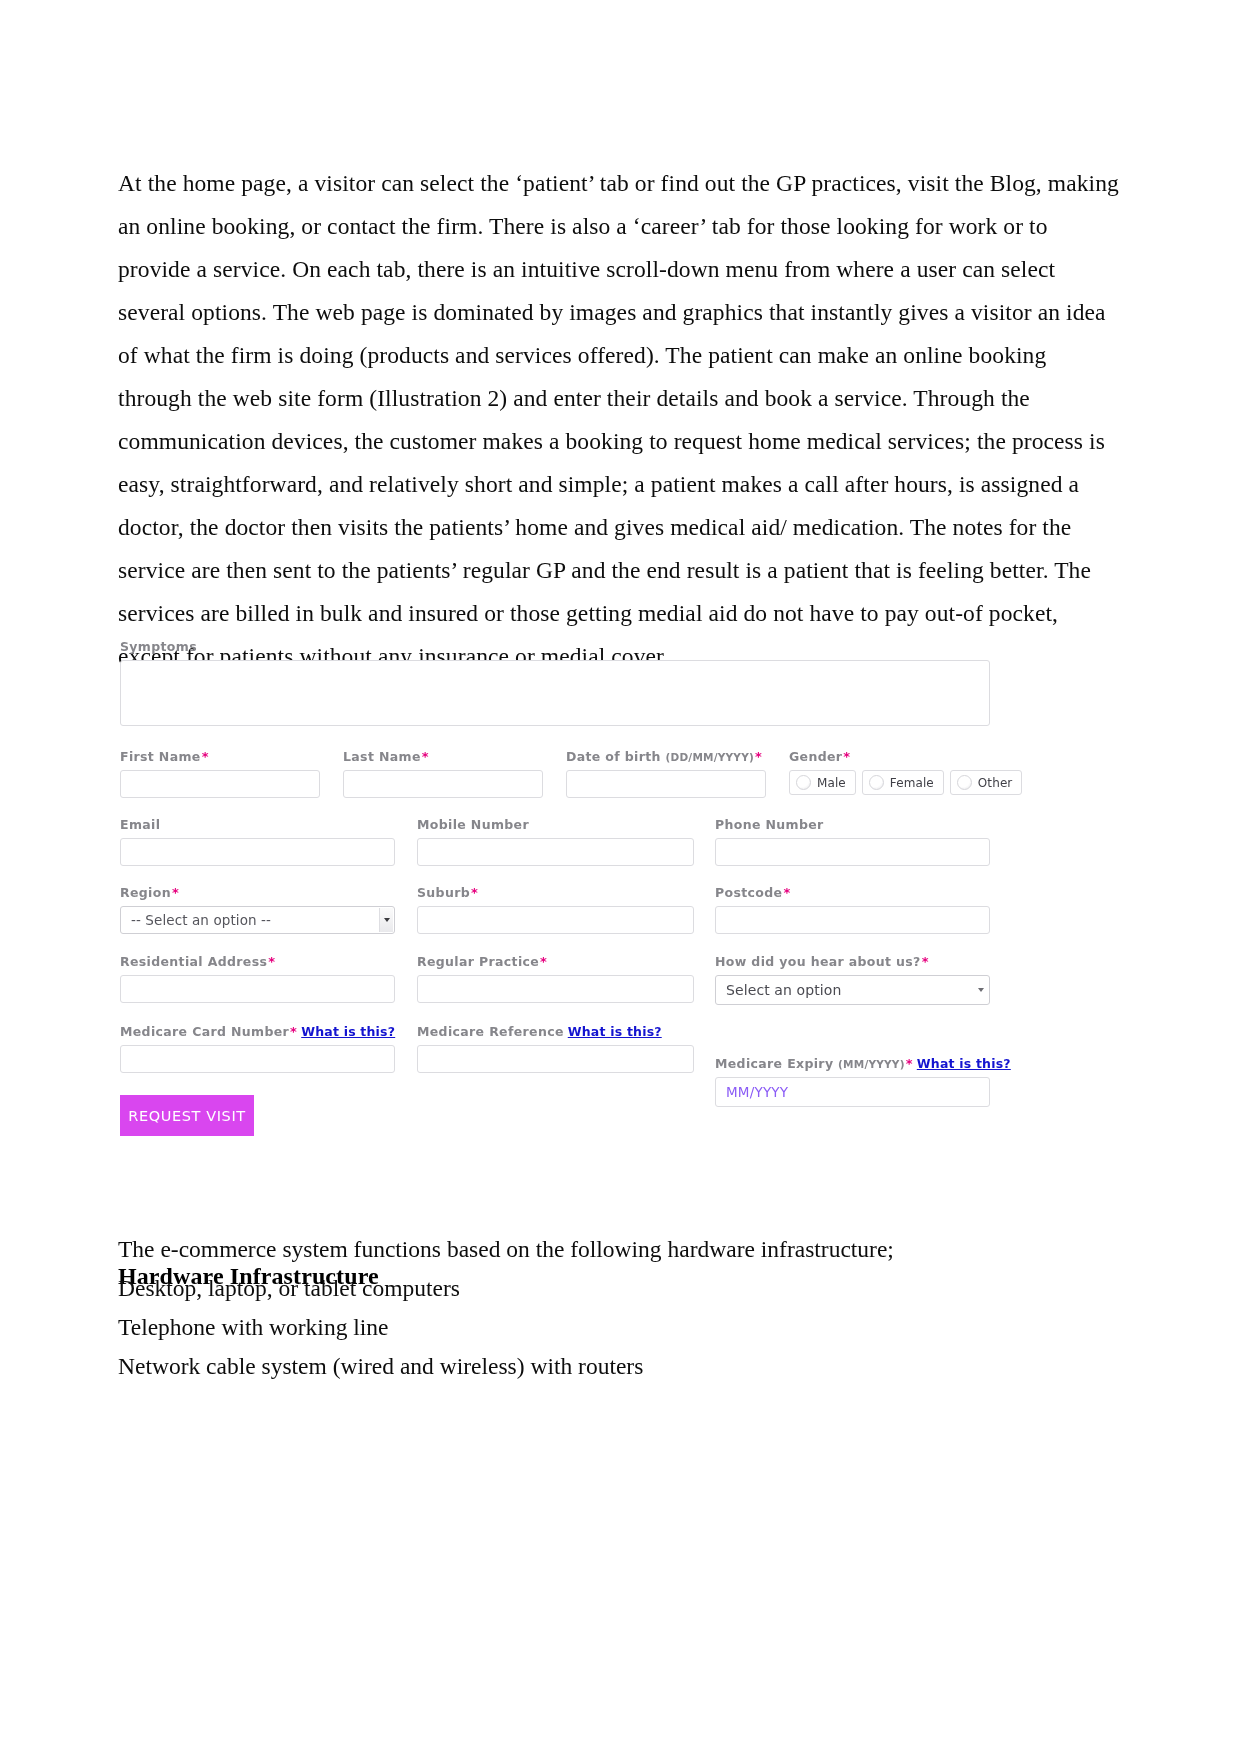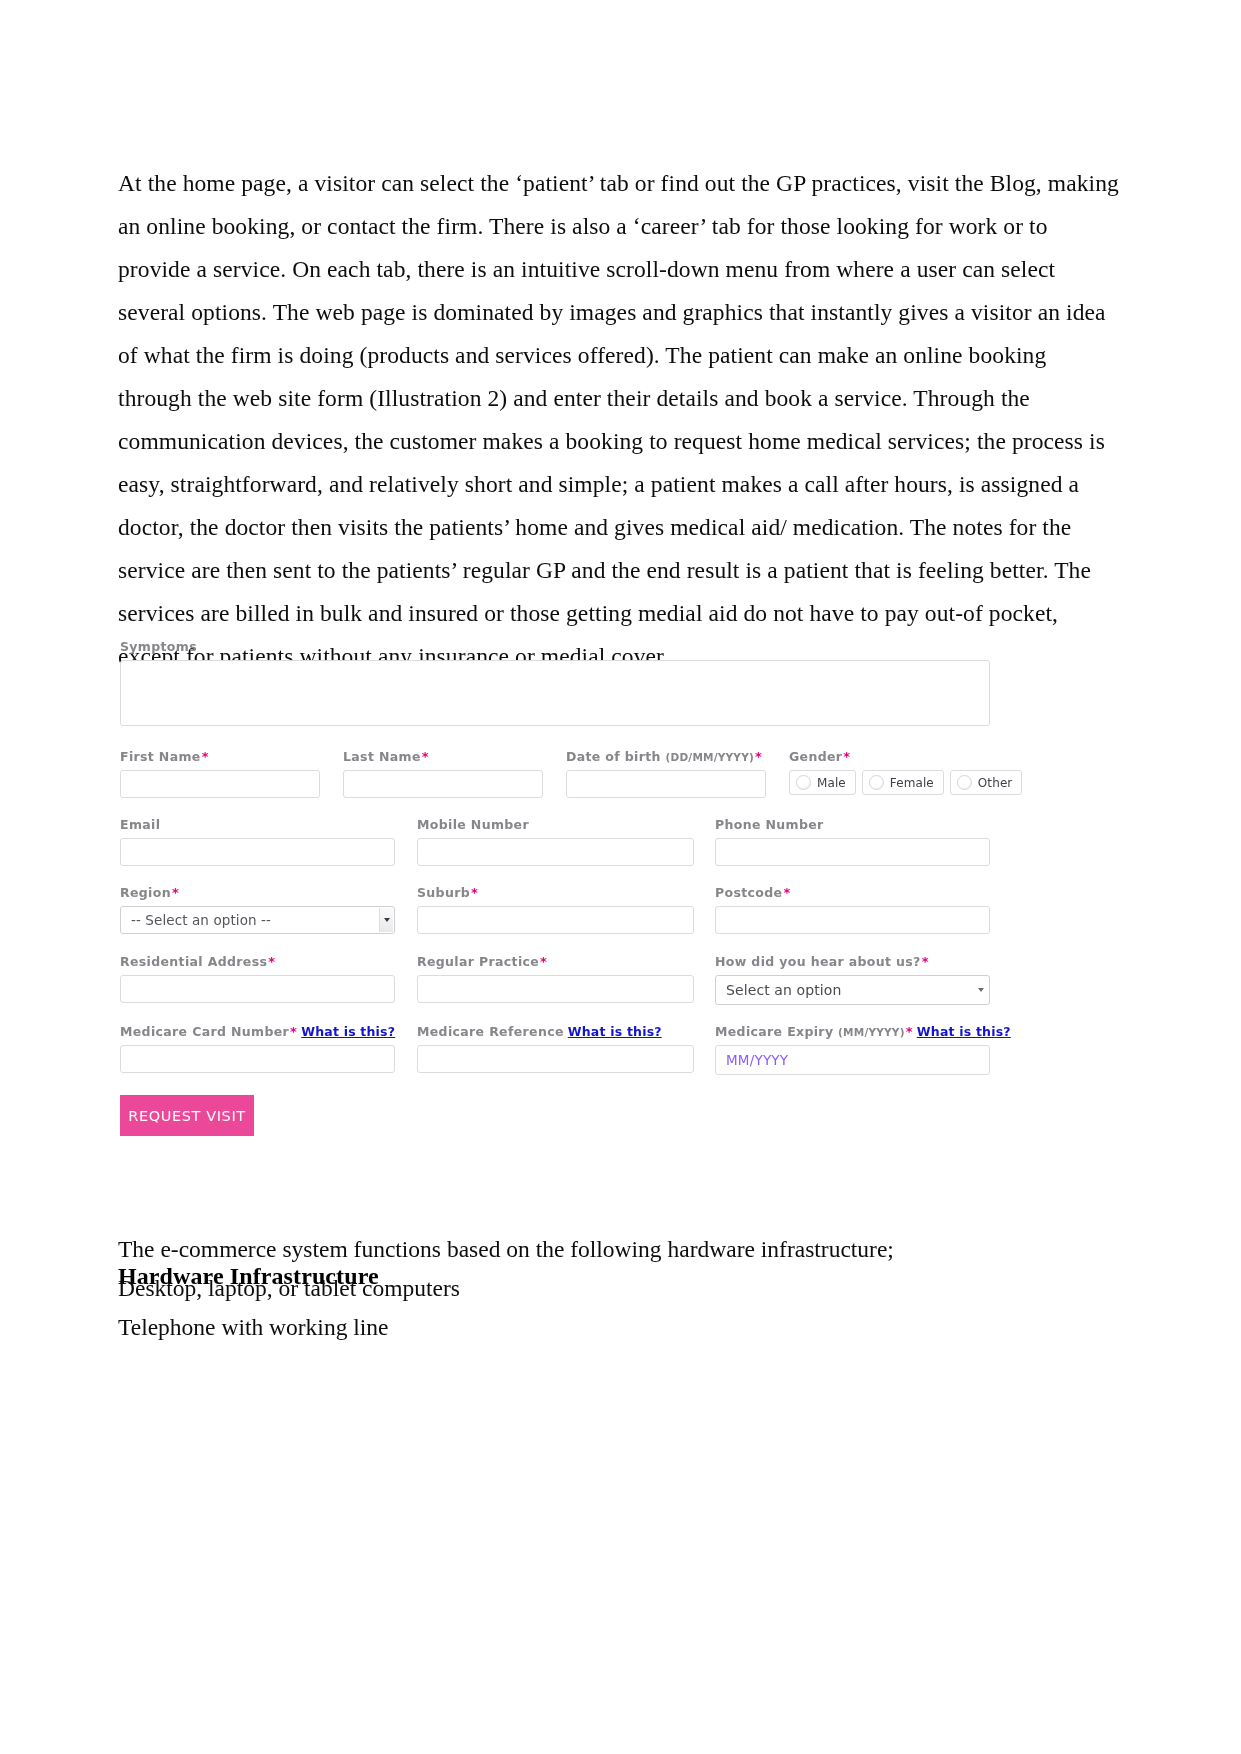--- a/index.html
+++ b/index.html
@@ -165,21 +165,21 @@
     border: 1px solid #d6d6da;
     margin-right: 6px;
     flex: none;
   }
 
   .submit-btn {
     position: absolute;
     box-sizing: border-box;
     width: 134px;
     height: 41px;
-    background: #ec4899;
+    background: #d946ef;
     color: #ffffff;
     font-size: 14.5px;
     letter-spacing: 0.6px;
     display: flex;
     align-items: center;
     justify-content: center;
     border: none;
     font-family: "DejaVu Sans", "Liberation Sans", sans-serif;
   }
 
@@ -345,21 +345,21 @@
           <span>Medicare Card Number</span><span class="req">*</span><a class="whatis">What is this?</a>
         </div>
         <div class="inp"></div>
       </div>
       <div class="col" style="left:297px; width:277px;">
         <div class="fld-label">
           <span>Medicare Reference</span><a class="whatis">What is this?</a>
         </div>
         <div class="inp"></div>
       </div>
-      <div class="col" style="left:595px; width:275px;">
+      <div class="col" style="left:595px; width:275px;margin-top:32px;">
         <div class="fld-label">
           <span>Medicare Expiry</span>
           <span class="sub">(MM/YYYY)</span><span class="req">*</span><a class="whatis">What is this?</a>
         </div>
         <div class="inp" style="height:30px;">
           <div class="ph" style="line-height:28px;">MM/YYYY</div>
         </div>
       </div>
     </div>
 
@@ -368,15 +368,16 @@
     </div>
 
   </div>
 
   <h2 class="section-heading">Hardware Infrastructure</h2>
 
   <div class="tail">
     <div>The e-commerce system functions based on the following hardware infrastructure;</div>
     <div>Desktop, laptop, or tablet computers</div>
     <div>Telephone with working line</div>
+    <div>Network cable system (wired and wireless) with routers</div>
   </div>
 
 </div>
 
 </body></html>

